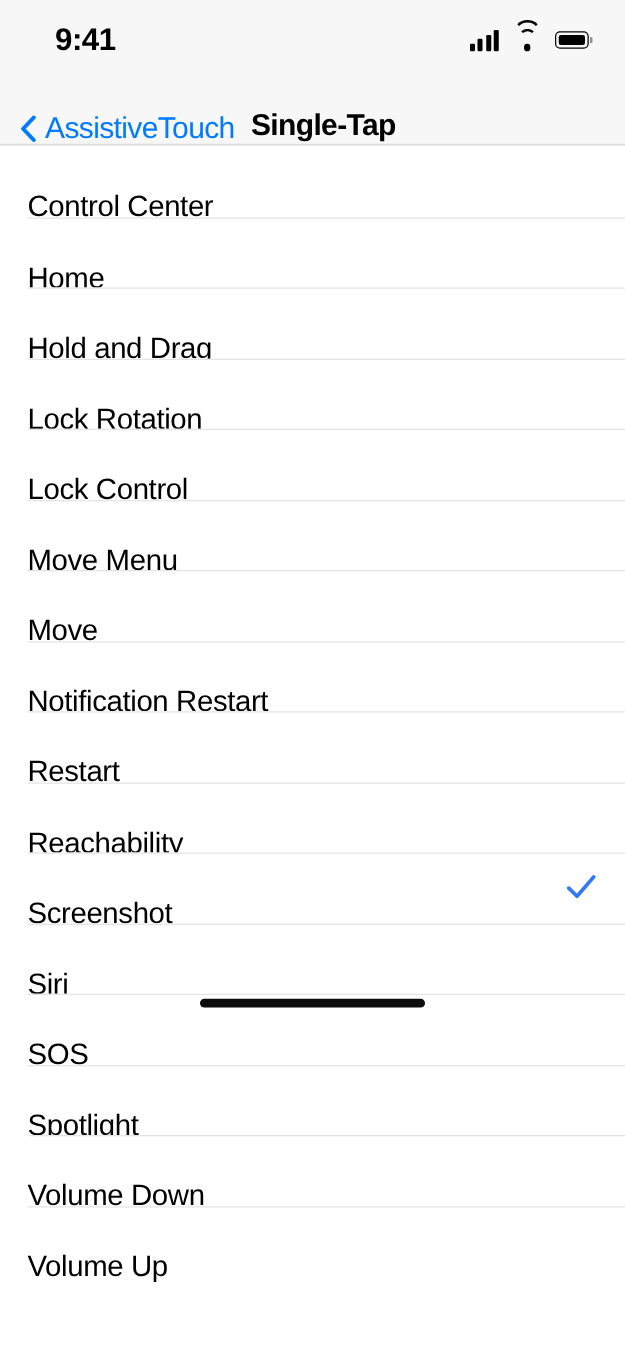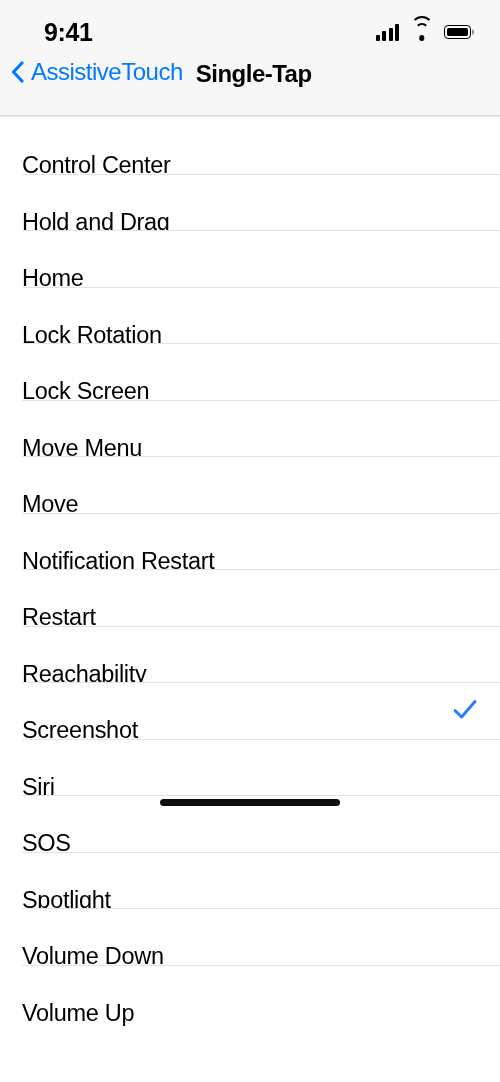--- a/index.html
+++ b/index.html
@@ -54,22 +54,22 @@
   .batt-fill { width:100%; height:100%; background:#000; border-radius:1.8px; }
   .batt-tip {
     position:absolute; right:0; top:50%; transform:translateY(-50%);
     width:2px; height:5px; background:#8e8e93; border-radius:0 1.5px 1.5px 0;
   }
 
   
   .nav-bar {
     position:absolute; top:60px; left:0; width:500px; height:56px;
     background:#f7f7f7;
-    display:flex; align-items:flex-start;
-    padding-left:5px;
+    display:flex; align-items:flex-end;
+    padding-left:10px;
     border-bottom:1px solid #dcdcdc;
   }
   .back-btn {
     display:flex; align-items:center; gap:7px;
     cursor:pointer; background:none; border:none; padding:0 6px;
   }
   .chev {
     width:13px; height:22px; flex:none;
     display:block;
   }
@@ -152,30 +152,30 @@
       <span class="back-label">AssistiveTouch</span>
     </button>
     <div class="nav-title">Single-Tap</div>
   </div>
 
   <div class="list" id="option-list">
       <div class="row">
         <span class="row-label">Control Center</span>
       </div>
       <div class="row">
+        <span class="row-label">Home</span>
+      </div>
+      <div class="row">
         <span class="row-label">Hold and Drag</span>
       </div>
       <div class="row">
-        <span class="row-label">Home</span>
-      </div>
-      <div class="row">
         <span class="row-label">Lock Rotation</span>
       </div>
       <div class="row">
-        <span class="row-label">Lock Screen</span>
+        <span class="row-label">Lock Control</span>
       </div>
       <div class="row">
         <span class="row-label">Move Menu</span>
       </div>
       <div class="row">
         <span class="row-label">Move</span>
       </div>
       <div class="row">
         <span class="row-label">Notification Restart</span>
       </div>

